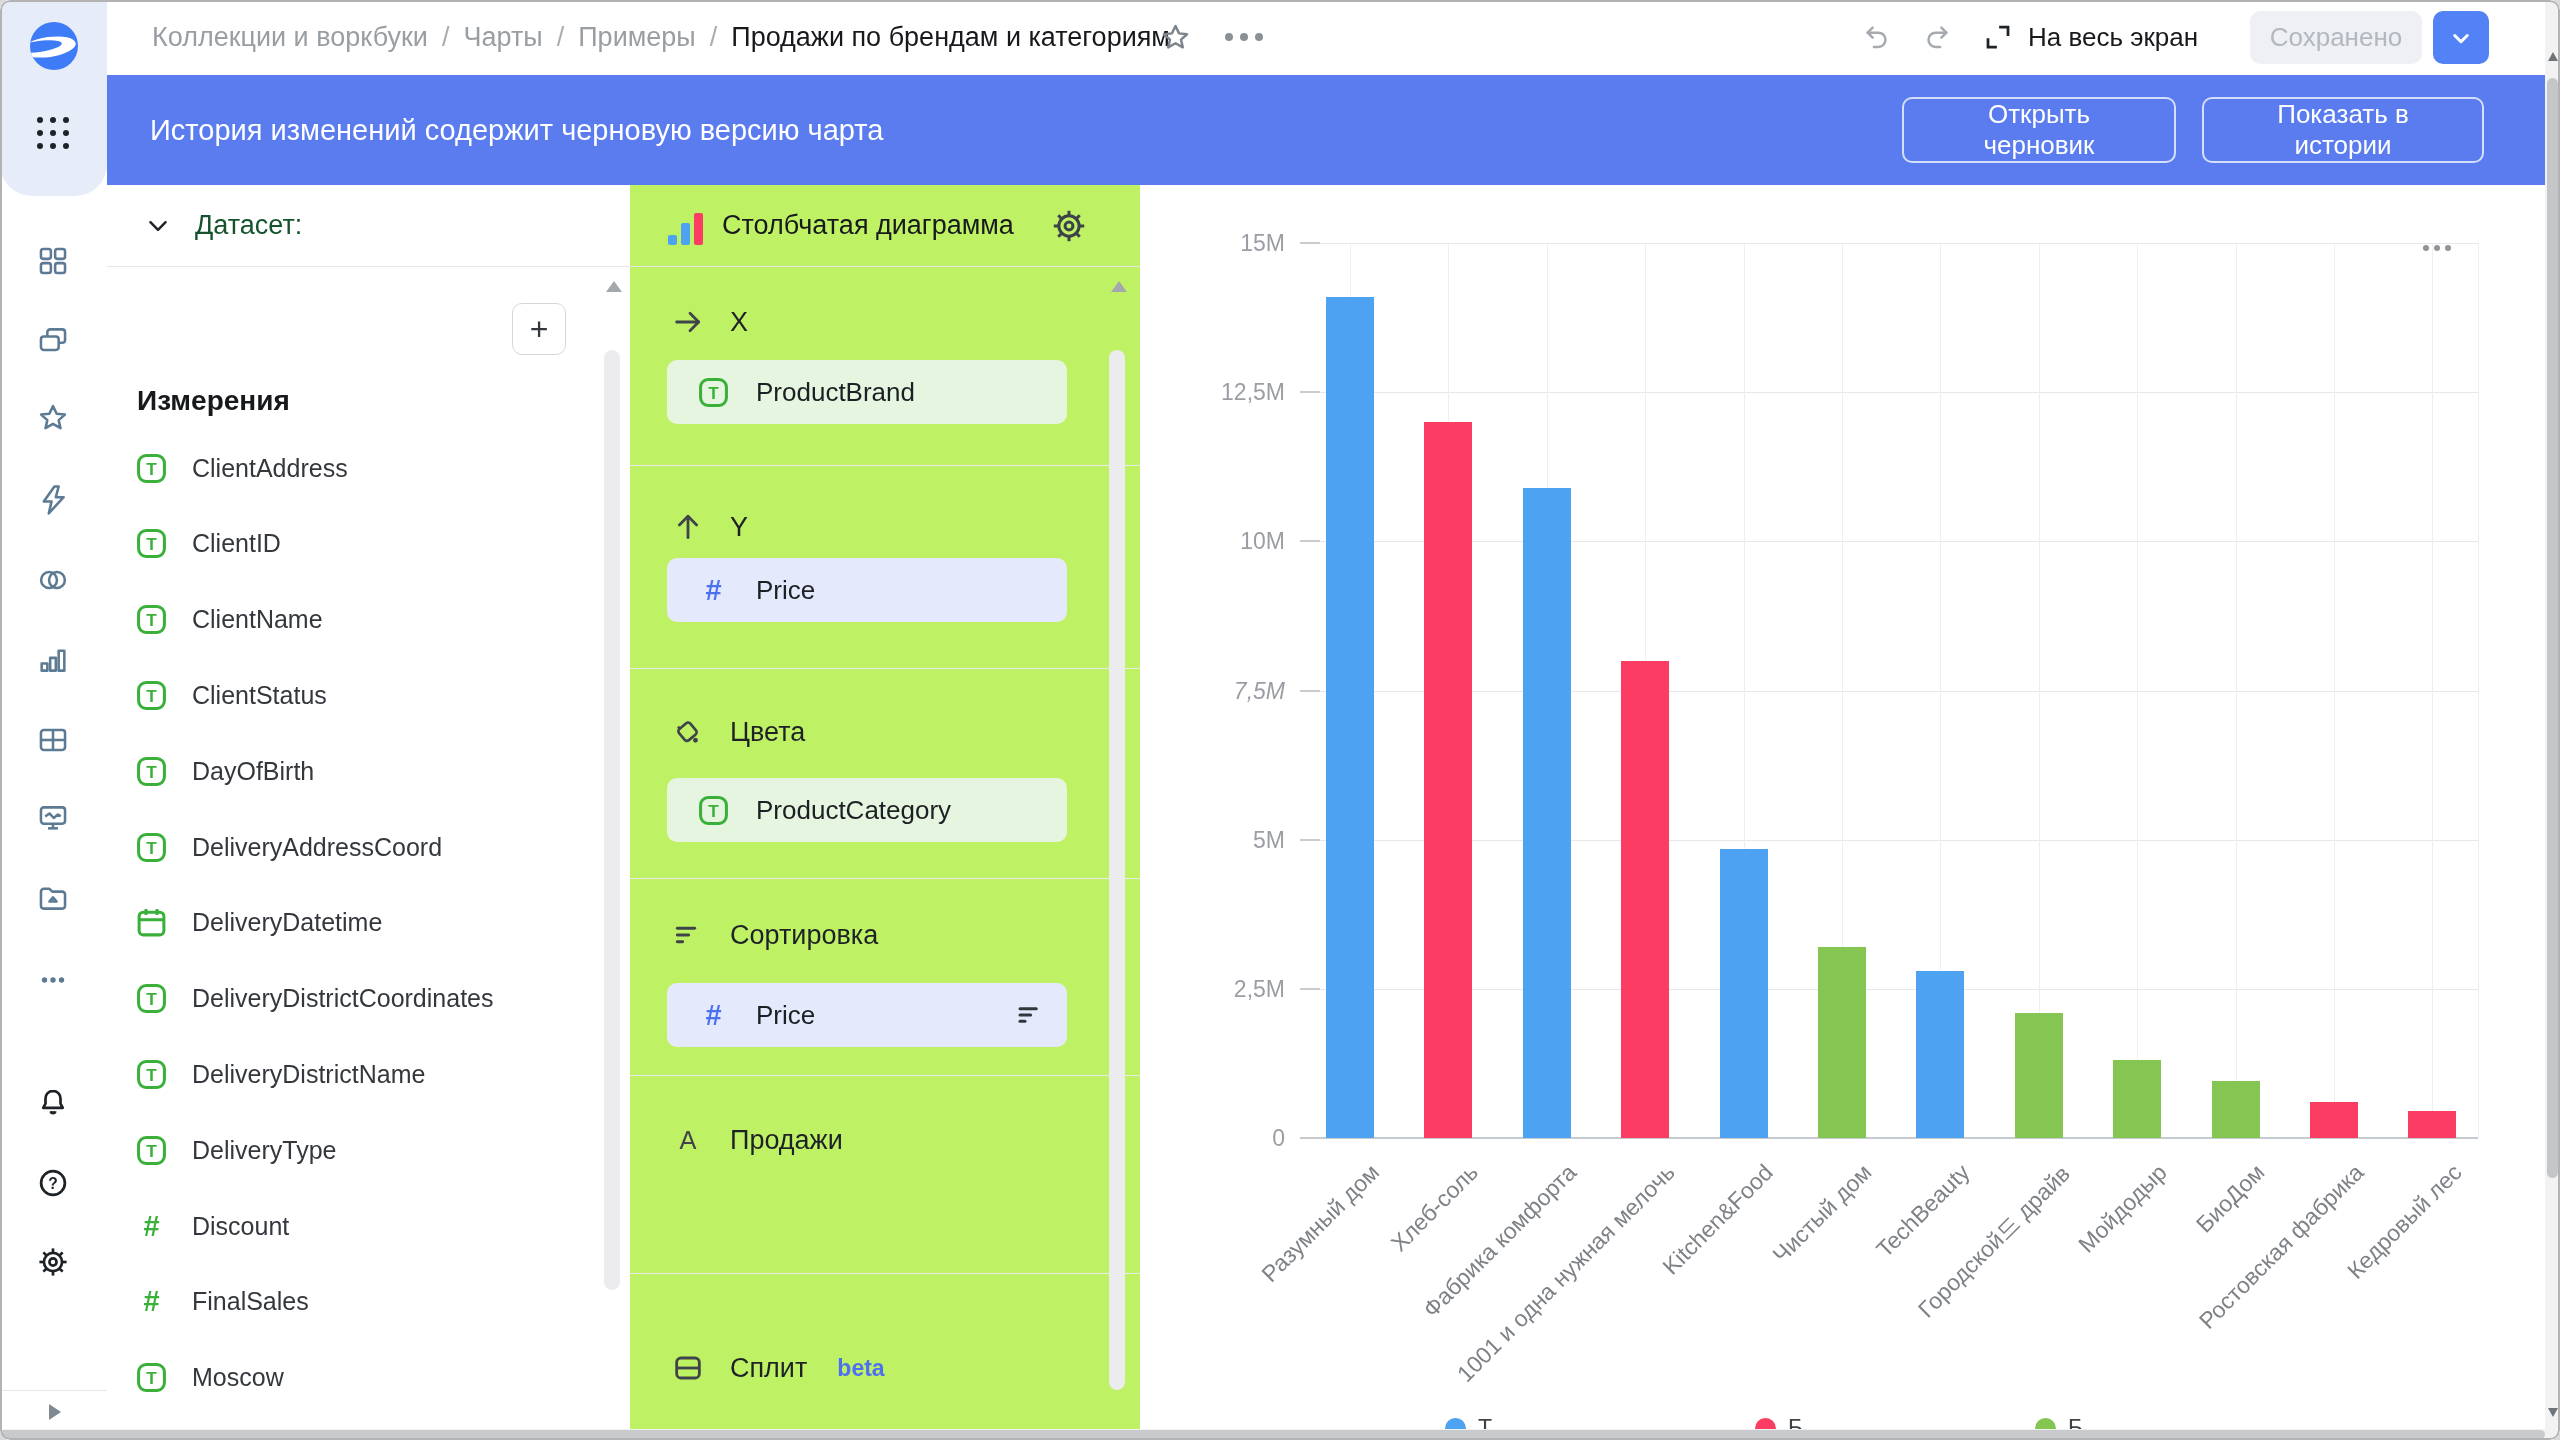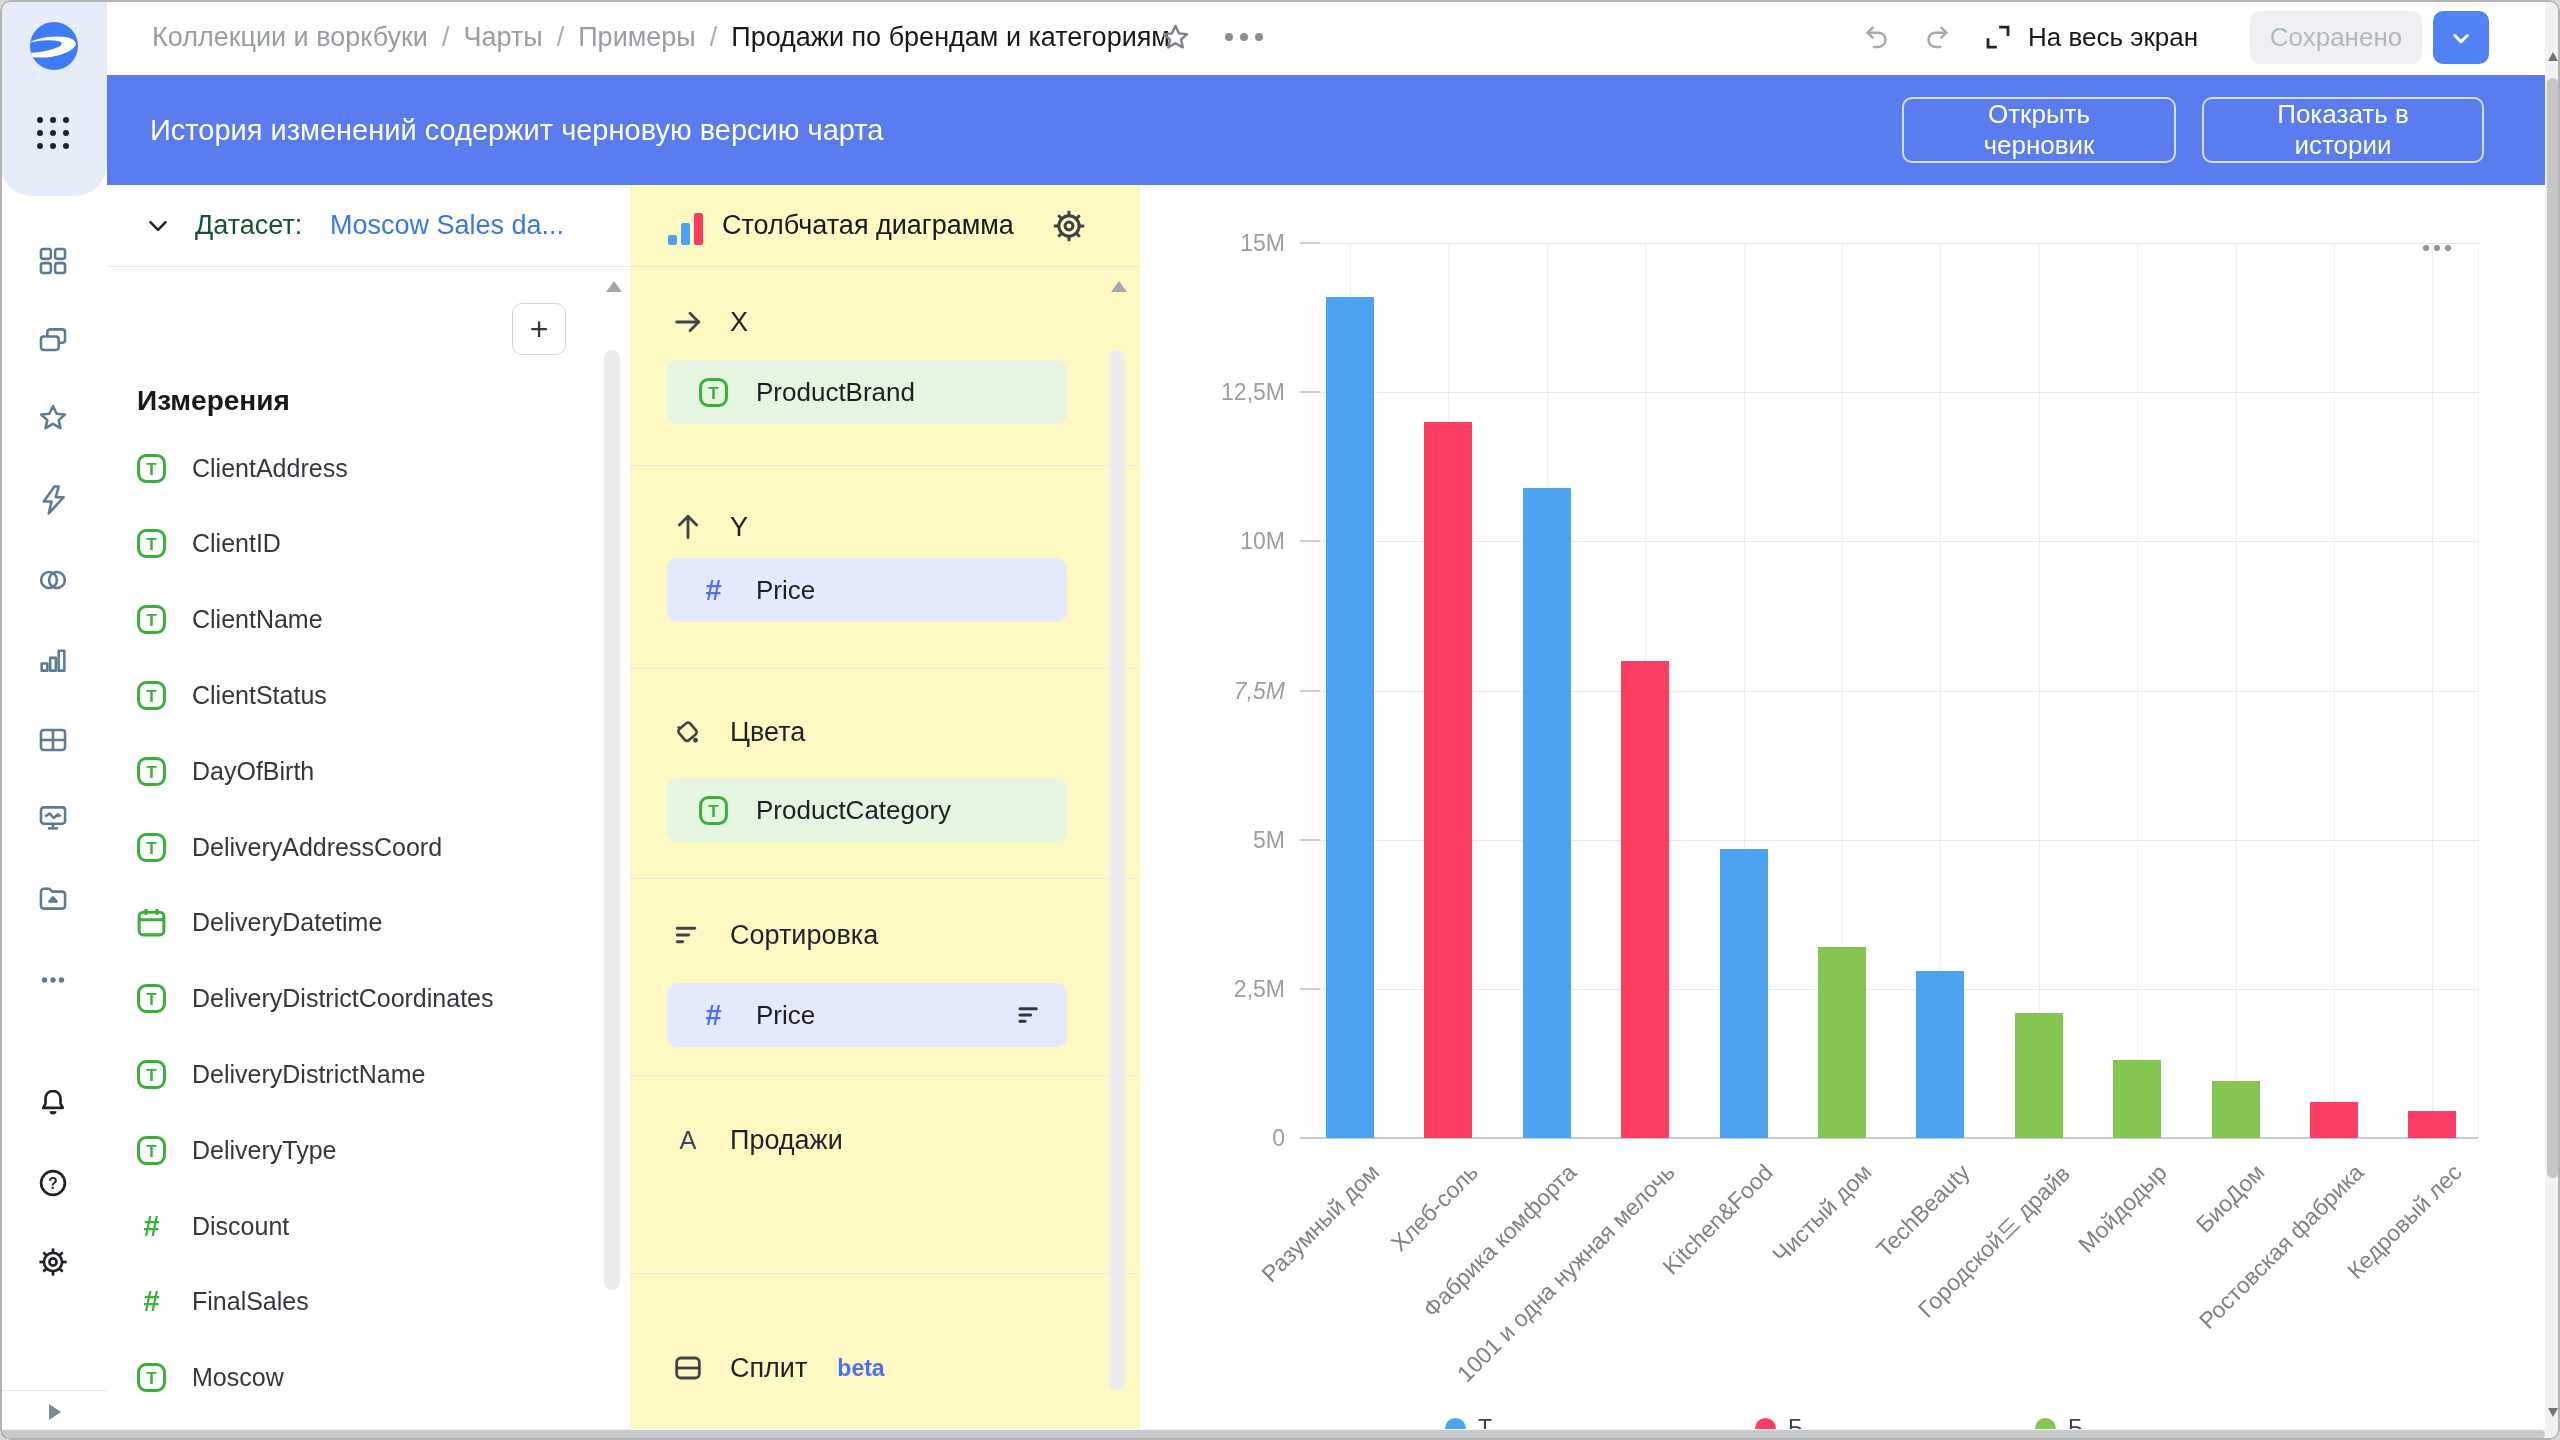--- a/index.html
+++ b/index.html
@@ -58,21 +58,21 @@
   #ds-title{position:absolute;left:30px;top:200px;font-size:28px;font-weight:700;color:#17191c;}
   .field-row{position:absolute;left:28px;width:440px;height:52px;display:flex;align-items:center;gap:24px;cursor:grab;}
   .field-row .fname{font-size:25px;color:#34383d;}
   .ticon{width:33px;height:33px;flex:0 0 33px;}
   .hash{font-size:29px;font-weight:700;width:33px;text-align:center;flex:0 0 33px;}
   #ds-scroll{position:absolute;left:497px;top:165px;width:16px;height:940px;border-radius:8px;background:#ececee;}
   .scroll-up{width:0;height:0;border-left:8px solid transparent;border-right:8px solid transparent;border-bottom:11px solid #a3a8ad;}
   #ds-up{position:absolute;left:499px;top:96px;}
 
   
-  #config-panel{position:absolute;left:630px;top:185px;width:510px;height:1255px;background:#fef9c3;border-right:1px solid #e4e6e8;}
+  #config-panel{position:absolute;left:630px;top:185px;width:510px;height:1255px;background:#bef264;border-right:1px solid #e4e6e8;}
   #cfg-header{position:absolute;left:0;top:0;width:510px;height:81px;border-bottom:1px solid #e4e6e8;}
   #cfg-charticon{position:absolute;left:38px;top:22px;width:40px;height:38px;display:flex;align-items:flex-end;gap:4px;}
   #cfg-charticon i{display:block;border-radius:2px;}
   #cfg-title{position:absolute;left:92px;top:0;height:81px;display:flex;align-items:center;font-size:27px;color:#17191c;}
   #cfg-gear{position:absolute;left:420px;top:22px;width:38px;height:38px;color:#3d4248;cursor:pointer;}
   .cfg-row{position:absolute;left:42px;height:44px;display:flex;align-items:center;gap:26px;}
   .cfg-row .sicon{width:32px;height:32px;color:#3f444a;}
   .cfg-row .slabel{font-size:27px;color:#1e2227;}
   .cfg-row .beta{font-size:23px;font-weight:700;color:#4d6ff2;margin-left:4px;}
   .pill{position:absolute;left:37px;width:400px;height:64px;border-radius:10px;display:flex;align-items:center;gap:26px;padding-left:30px;box-sizing:border-box;cursor:grab;}
@@ -279,21 +279,20 @@
   </div>
 
   <div id="dataset-panel">
     <div id="ds-header">
       <span id="ds-chevron">
         <svg viewBox="0 0 24 24" fill="none" stroke="currentColor" stroke-width="2.3" stroke-linecap="round" stroke-linejoin="round">
             <polyline points="5,8.5 12,15.5 19,8.5"></polyline>
           </svg>
       </span>
       <span id="ds-label">Датасет:</span>
-      <span id="ds-name">Moscow Sales da...</span>
     </div>
     <button id="ds-add">+</button>
     <div id="ds-title">Измерения</div>
     <div id="fields-list">
         <div class="field-row" style="top: 257px;">
           <svg class="ticon" viewBox="0 0 24 24">
             <rect x="2.6" y="2.6" width="18.8" height="18.8" rx="5.5" fill="none" stroke="#3ab03a" stroke-width="2.2"></rect>
             <text x="12" y="16.6" text-anchor="middle" font-size="12.5" font-weight="bold" fill="#3ab03a" font-family="Liberation Sans, sans-serif">T</text>
           </svg>
           <span class="fname">ClientAddress</span>

